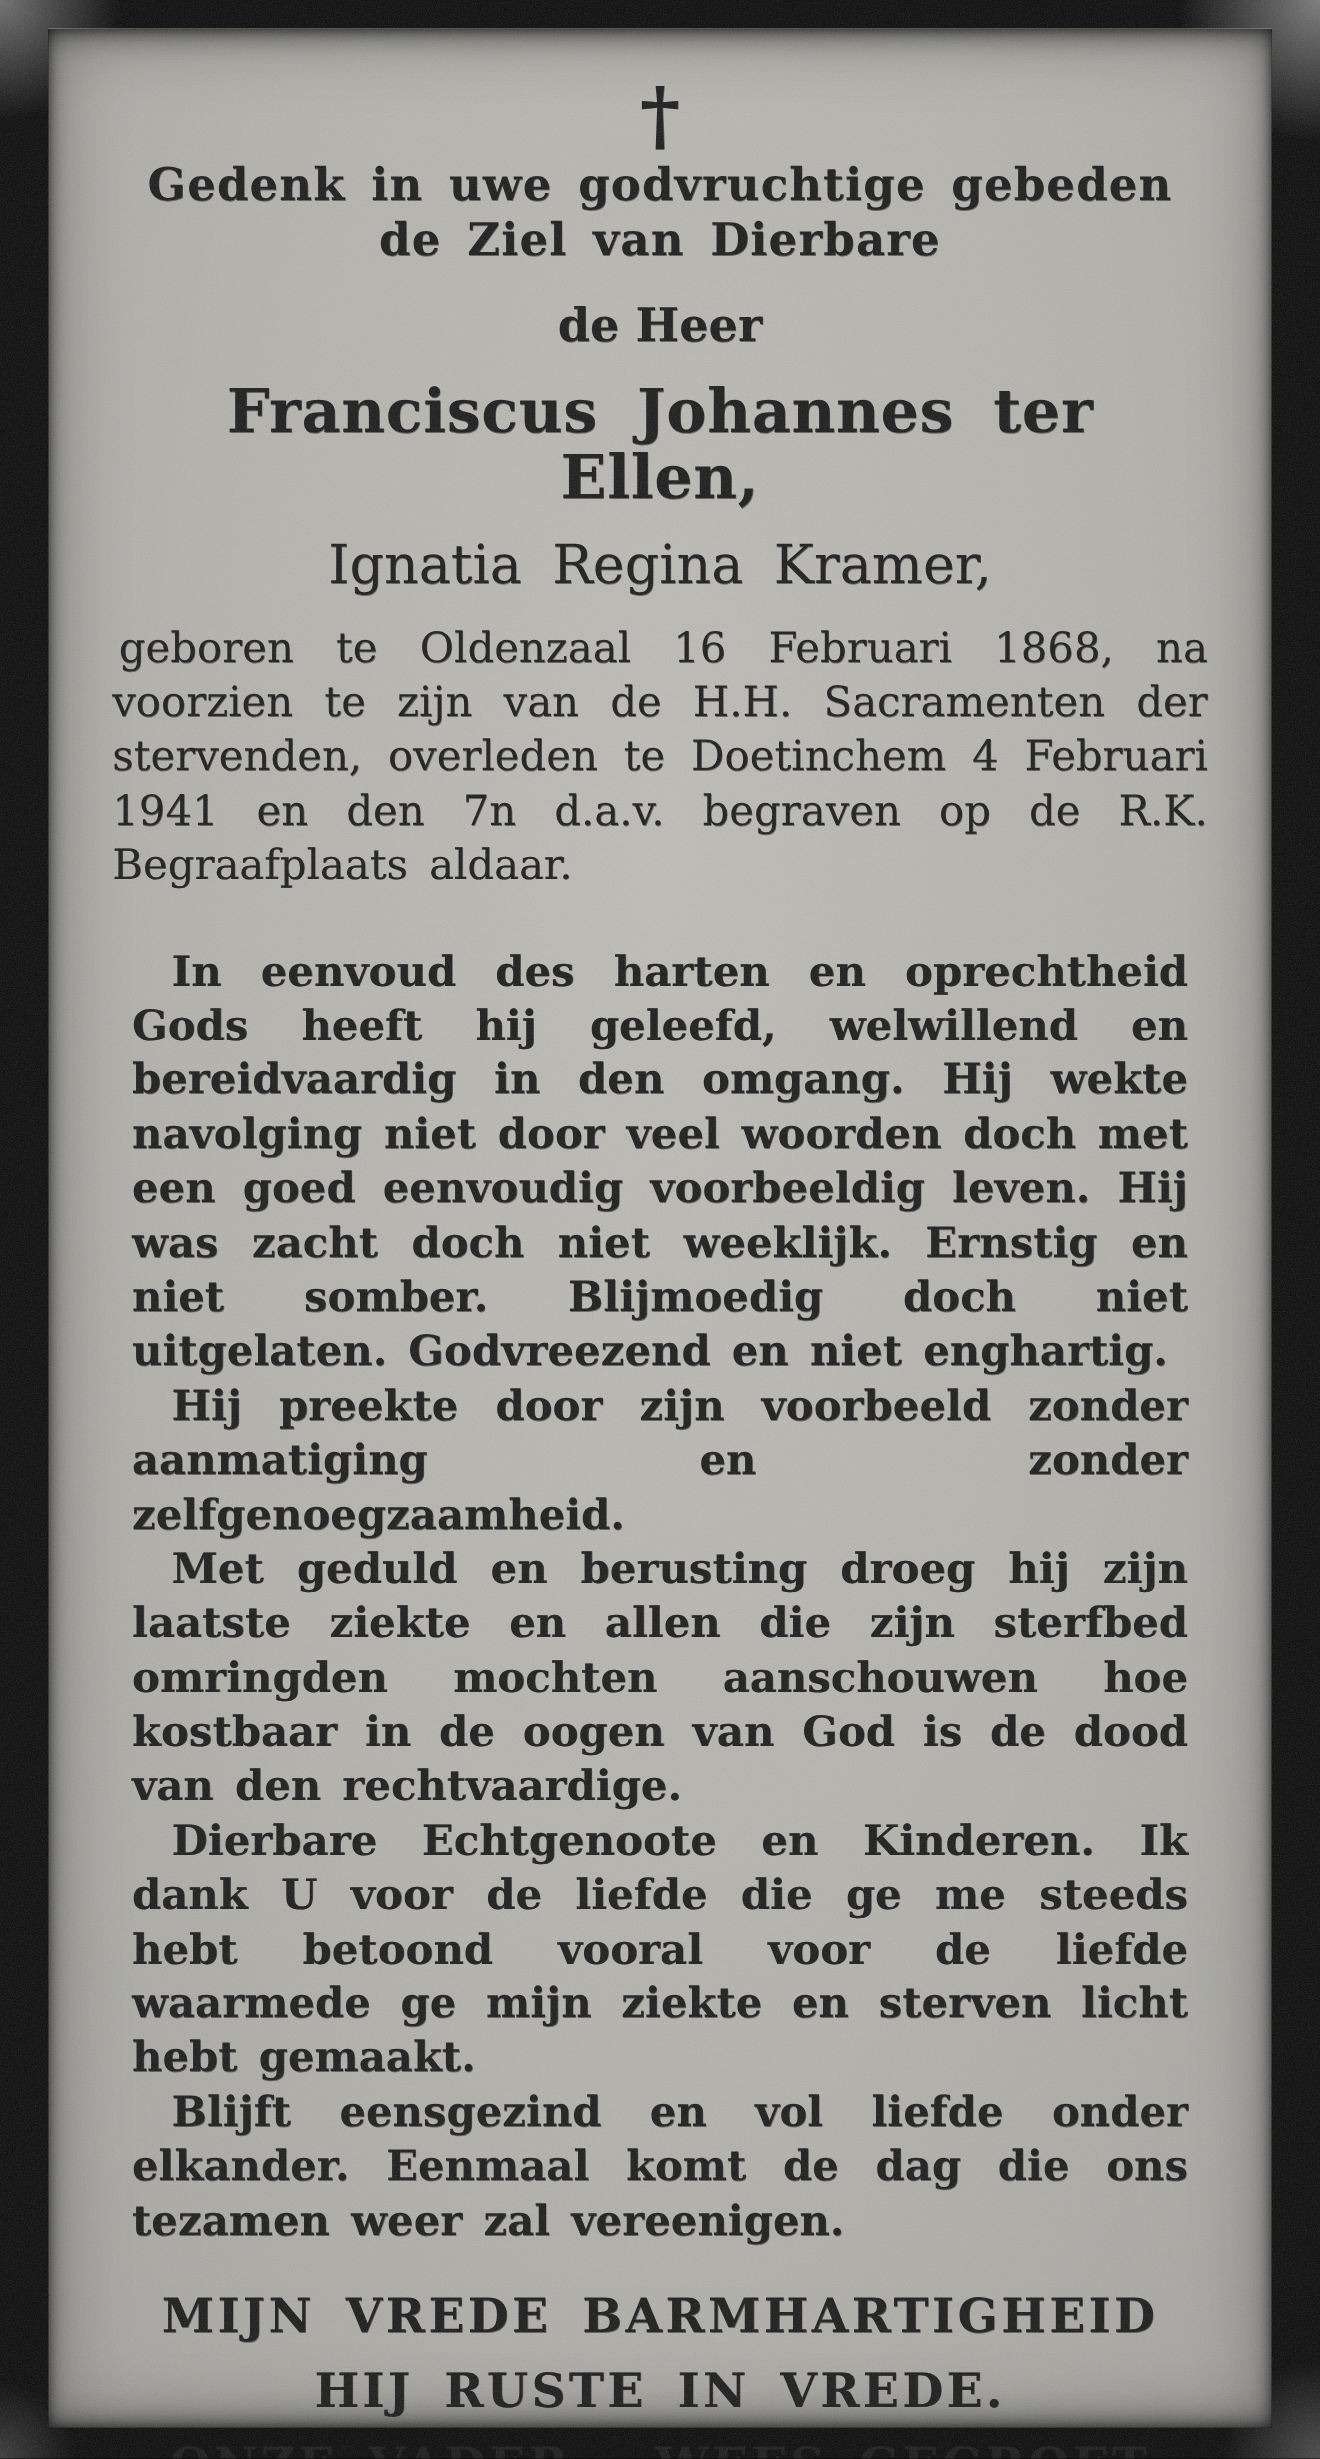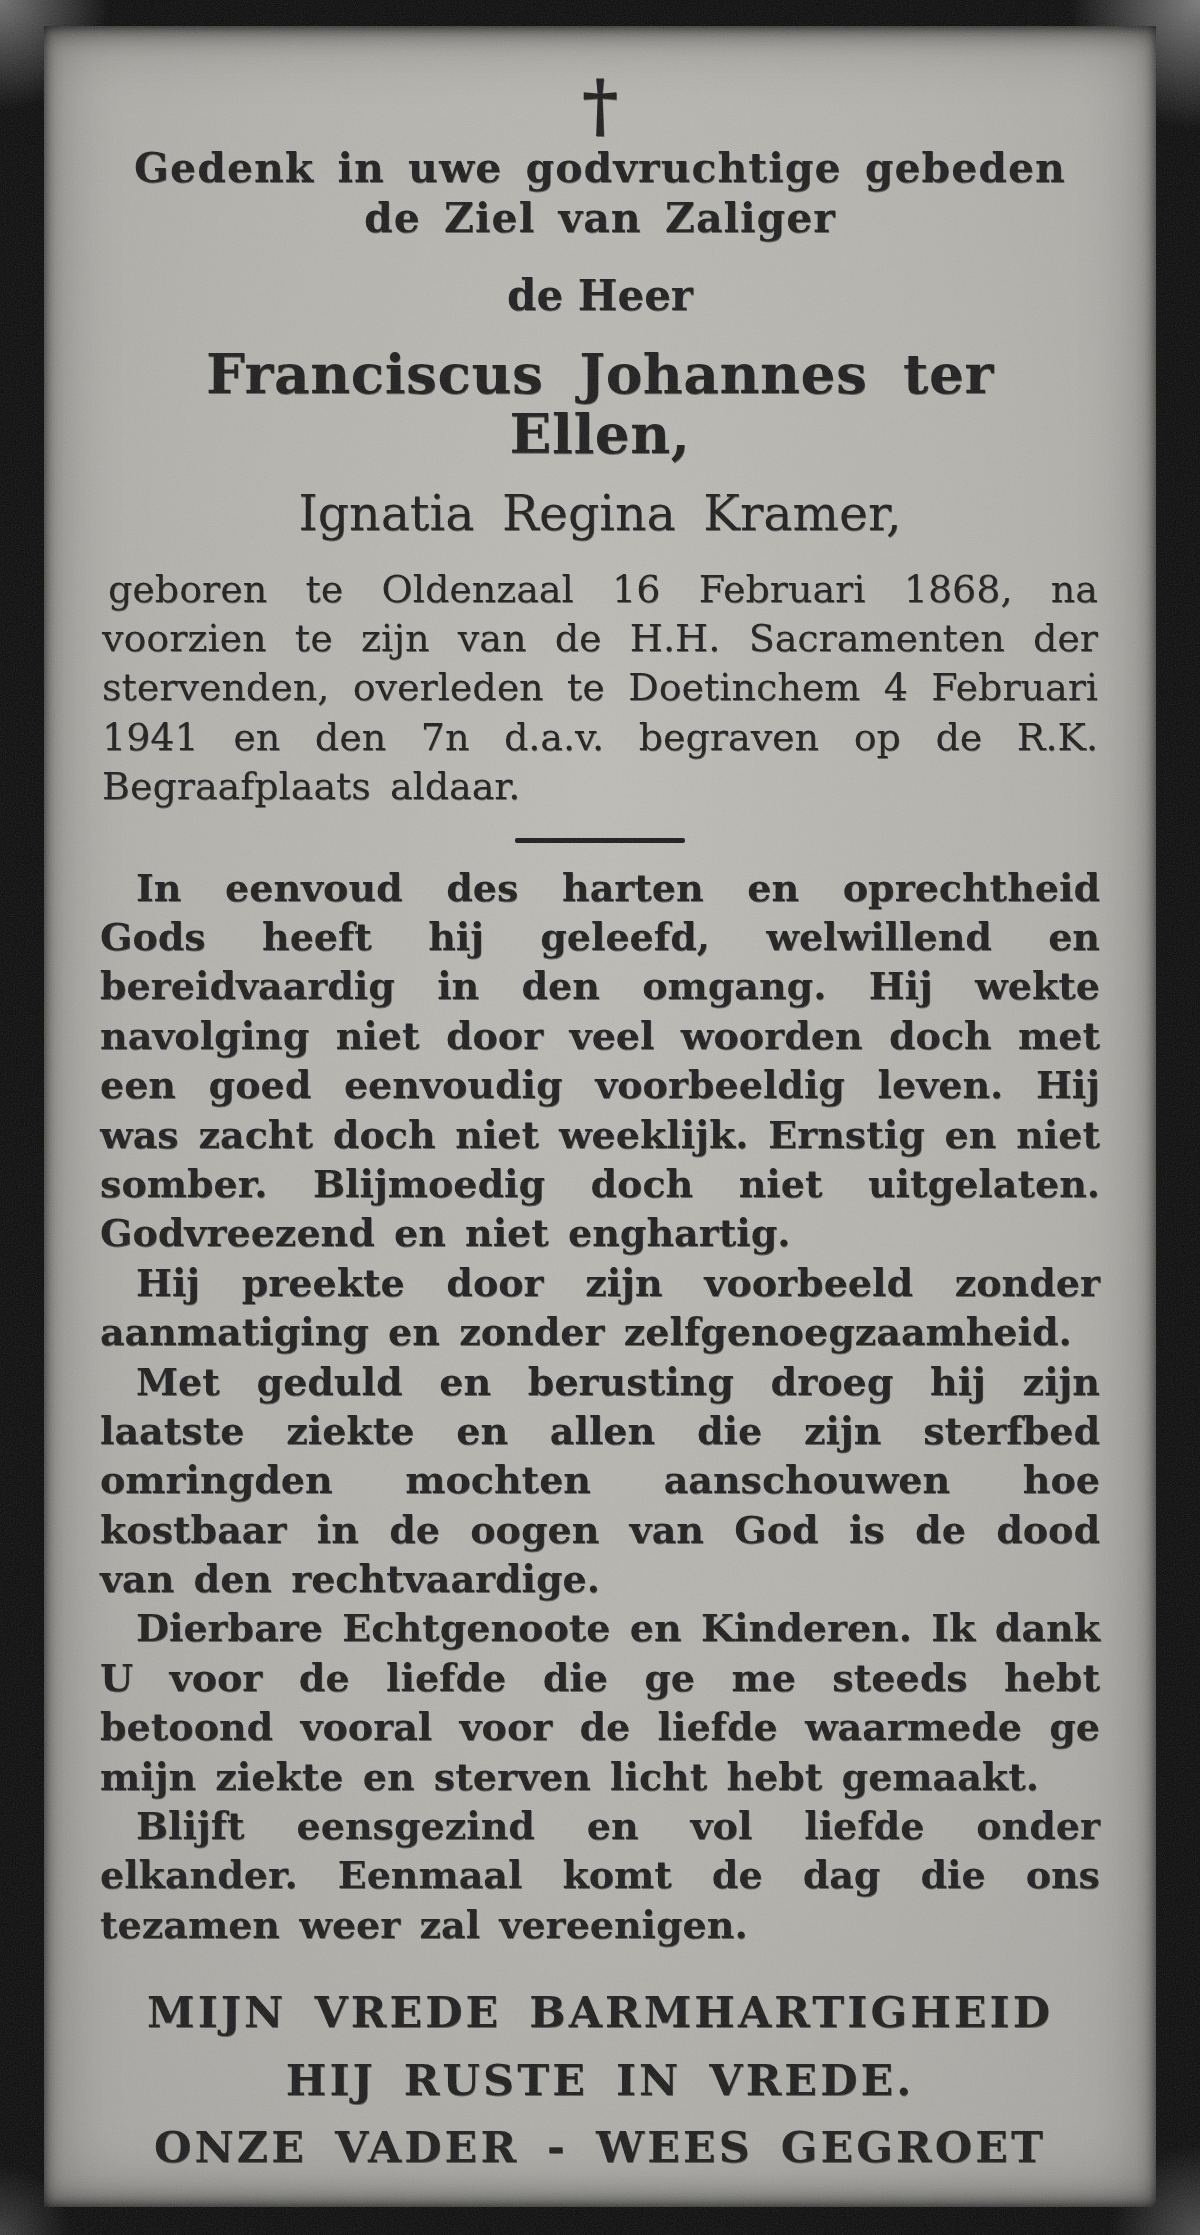--- a/index.html
+++ b/index.html
@@ -98,21 +98,21 @@
     border-radius: 2px;
   }
 
   p.body {
     font-size: 38px;
     font-weight: 700;
     line-height: 1.3;
     text-align: justify;
     text-indent: 36px;
     word-spacing: 6px;
-    margin: 0 0;
+    margin: 0 20px;
   }
 
   .prayers { margin-top: 22px; }
   .prayer-line {
     font-size: 43px;
     font-weight: 700;
     letter-spacing: 3px;
     word-spacing: 10px;
     line-height: 1.2;
     margin-top: 16px;
@@ -134,21 +134,21 @@
 </style>
 </head>
 <body>
 
 <div class="card">
 
   <div class="cross center">†</div>
 
   <div class="intro-1 center">Gedenk in uwe godvruchtige gebeden</div>
 
-  <div class="intro-2 center">de Ziel van Zaliger</div>
+  <div class="intro-2 center">de Ziel van Dierbare</div>
 
   <div class="intro-3 center">de Heer</div>
 
   <div class="name center">Franciscus Johannes ter Ellen,</div>
 
 
   <div class="spouse center">Ignatia Regina Kramer,</div>
 
   <div class="bio">geboren te Oldenzaal 16 Februari 1868, na voorzien te zijn van de H.H. Sacramenten der stervenden, overleden te Doetinchem 4 Februari 1941 en den 7n d.a.v. begraven op de R.K. Begraafplaats aldaar.</div>
 

